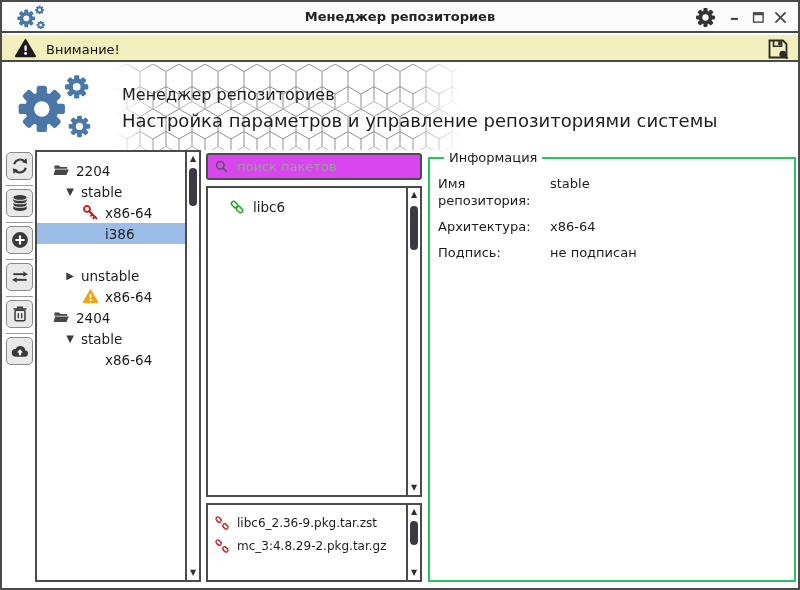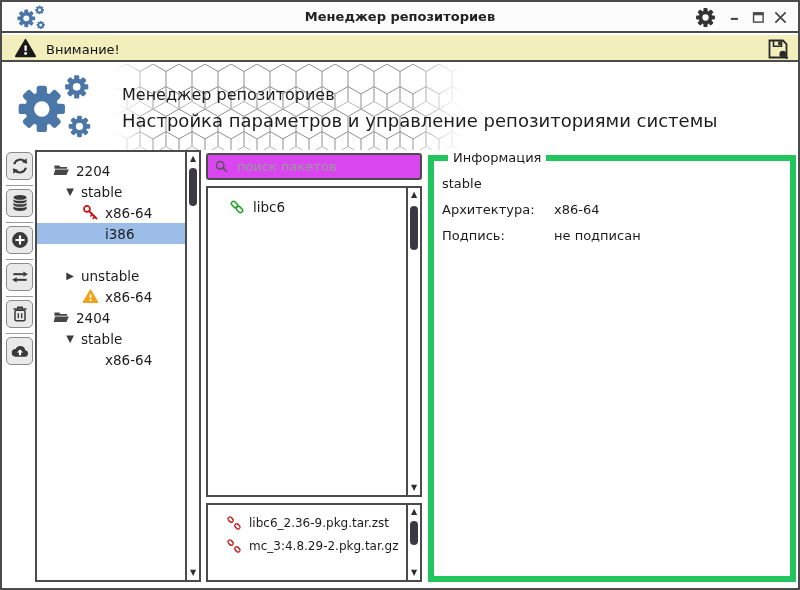--- a/index.html
+++ b/index.html
@@ -51,25 +51,25 @@
   
   .search{left:204px;top:151px;width:216px;height:27px;border:2px solid #4b4b4b;border-radius:3px;position:absolute;background:#d946ef;display:flex;align-items:center;padding:0 6px;}
   .search svg{color:#555;flex:0 0 15px;margin-right:6px;}
   .search input{border:none;outline:none;width:100%;font-family:"DejaVu Sans",sans-serif;font-size:13px;color:#222;background:transparent;}
   .search input::placeholder{color:#9a9a9a;}
   
   .pkglist{left:204px;top:184px;width:216px;height:311px;}
   .filelist{left:204px;top:501px;width:216px;height:79px;}
   .lrow{position:absolute;left:0;display:flex;align-items:center;cursor:pointer;}
   .pkglist .lrow{width:198px;height:24px;font-size:13.5px;padding-left:20px;}
-  .filelist .lrow{width:196px;height:23px;font-size:12px;padding-left:18px;}
+  .filelist .lrow{width:196px;height:23px;font-size:12px;padding-left:6px;}
   .lrow .ic{margin-right:7px;display:flex;align-items:center;}
   .link-green{color:#23a428;} .broken-red{color:#c42828;}
   
-  .info{position:absolute;left:426px;top:148px;width:368px;height:432px;border:6px solid #22c55e;margin:0;padding:10px 4px 0 8px;background:#fff;}
+  .info{position:absolute;left:426px;top:148px;width:368px;height:432px;border:2px solid #22c55e;margin:0;padding:10px 4px 0 8px;background:#fff;}
   .info legend{font-size:13px;padding:0 5px;margin-left:6px;color:#1b1b1b;}
   .irow{display:flex;margin-bottom:9px;font-size:13px;line-height:17px;}
   .irow .lab{flex:0 0 112px;color:#1b1b1b;}
   .irow .val{color:#1b1b1b;}
   .hide{position:absolute;width:0;height:0;overflow:hidden;}
 </style>
 </head>
 <body>
 
 <svg class="hide" xmlns="http://www.w3.org/2000/svg">
@@ -380,20 +380,21 @@
     <div class="vscroll">
       <div class="sarrow up">▲</div>
       <div class="thumb" style="top:16px;height:24px"></div>
       <div class="sarrow down">▼</div>
     </div>
   </div>
 
   <fieldset class="info">
     <legend>Информация</legend>
     <div class="irow">
+      <span class="lab">Имя репозитория:</span>
       <span class="val">stable</span>
     </div>
     <div class="irow">
       <span class="lab">Архитектура:</span>
       <span class="val">x86-64</span>
     </div>
     <div class="irow">
       <span class="lab">Подпись:</span>
       <span class="val">не подписан</span>
     </div>

